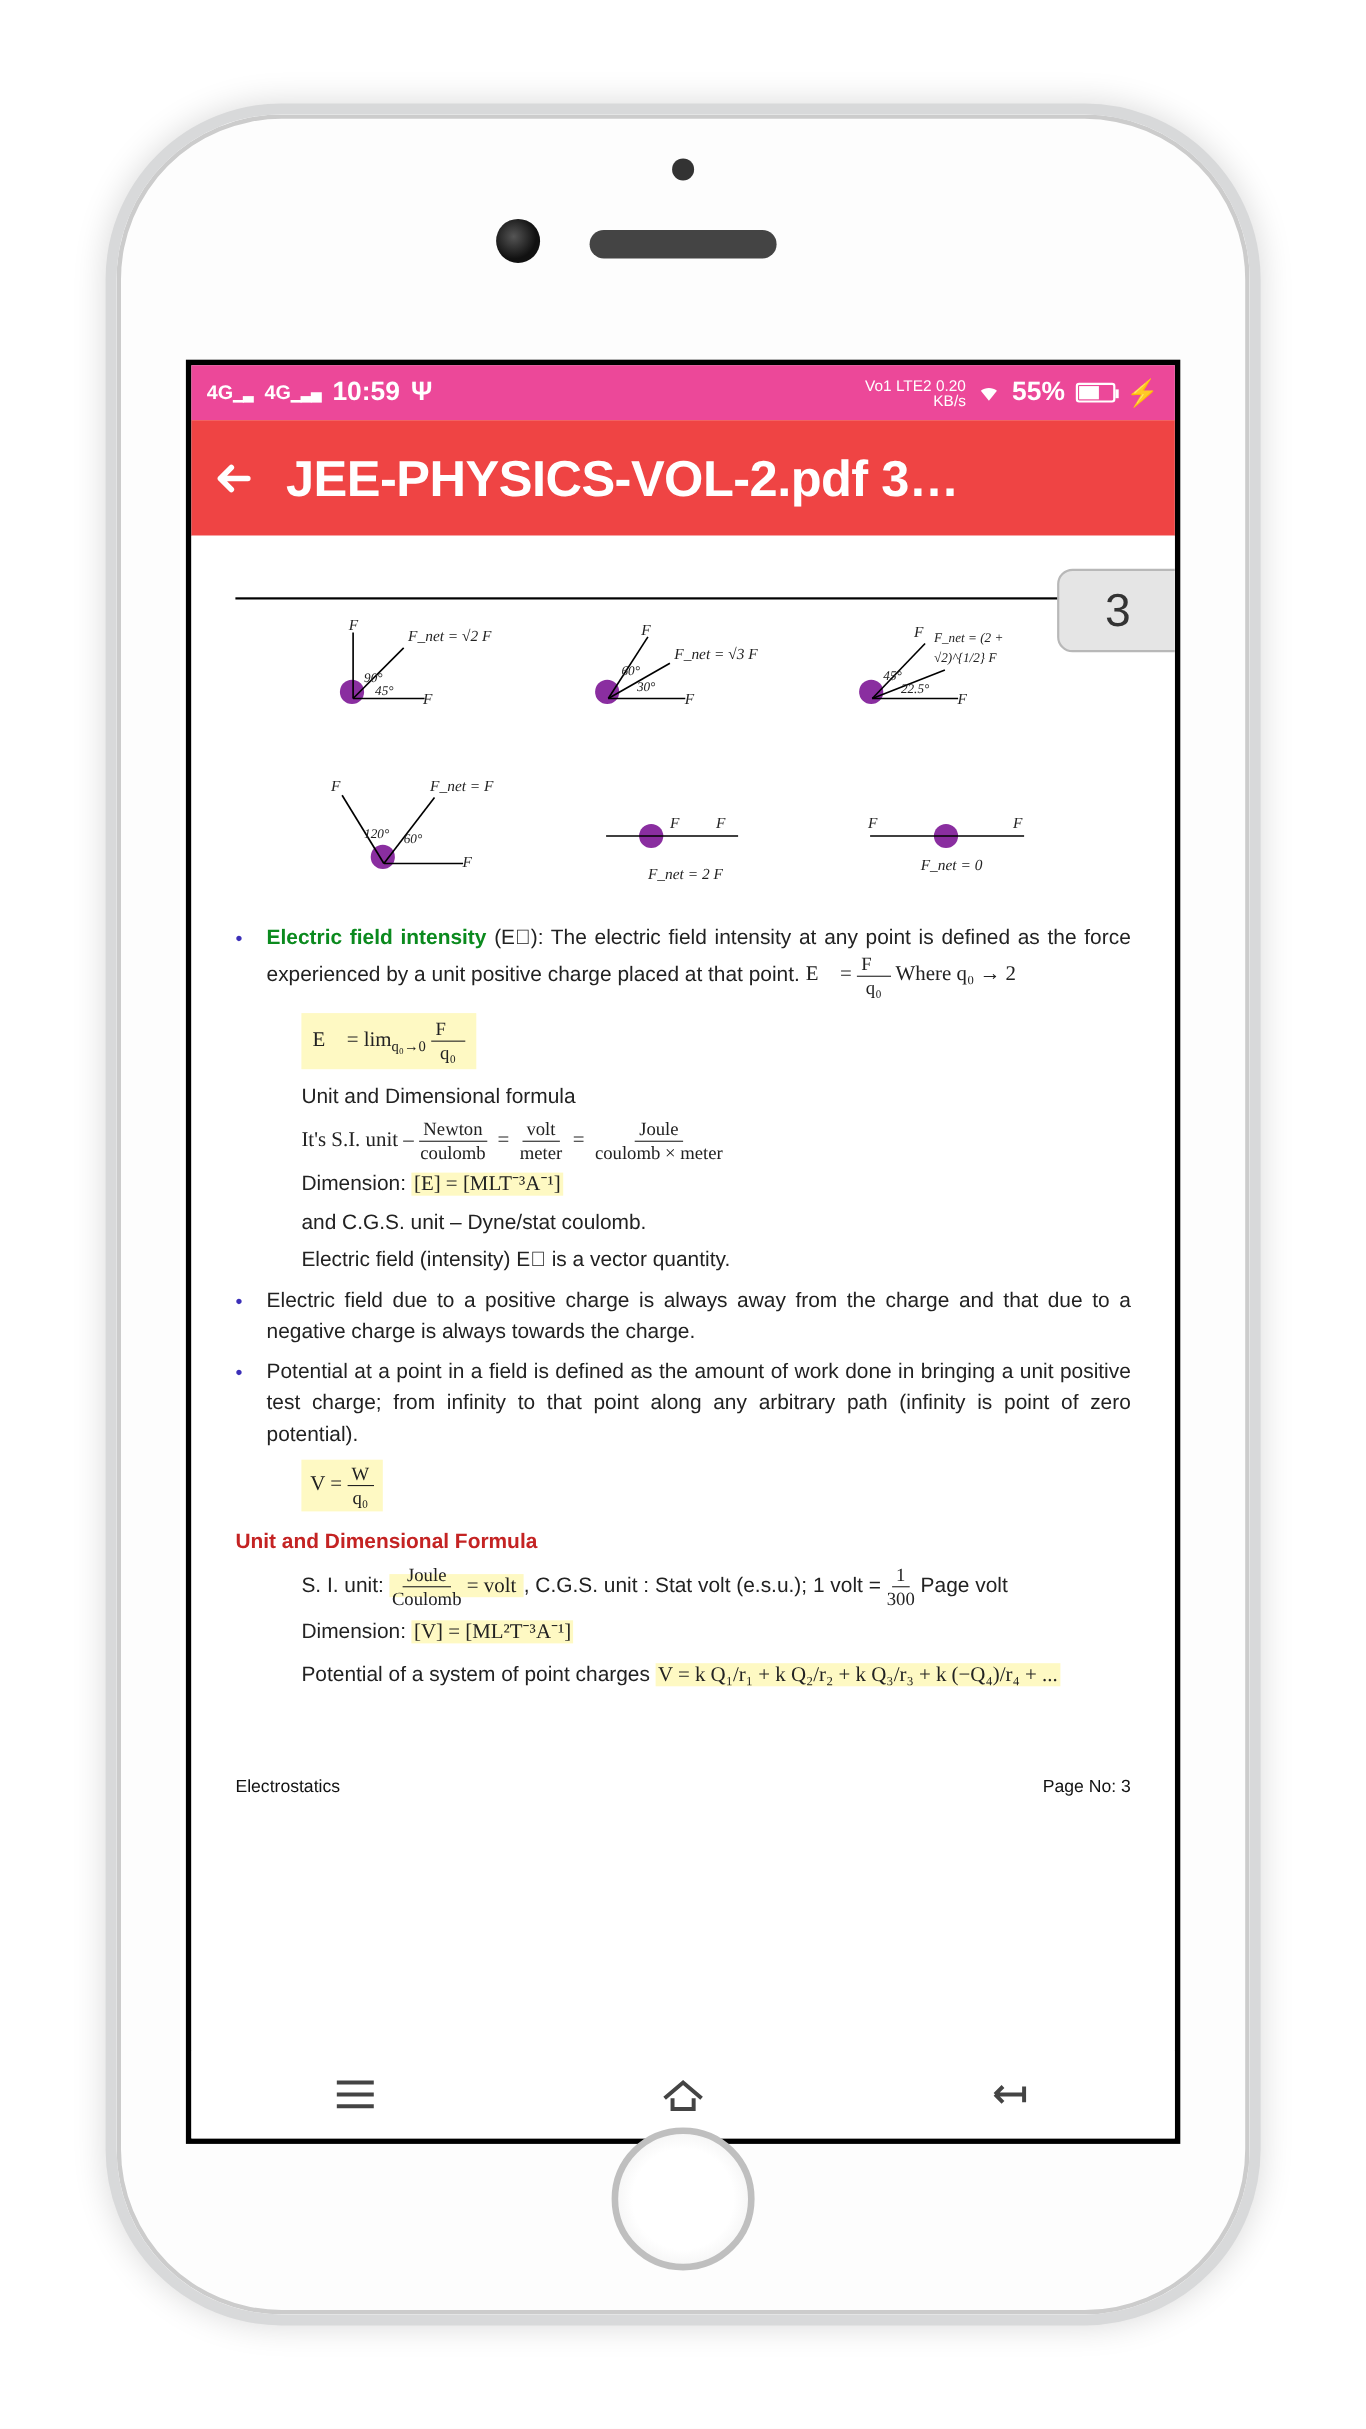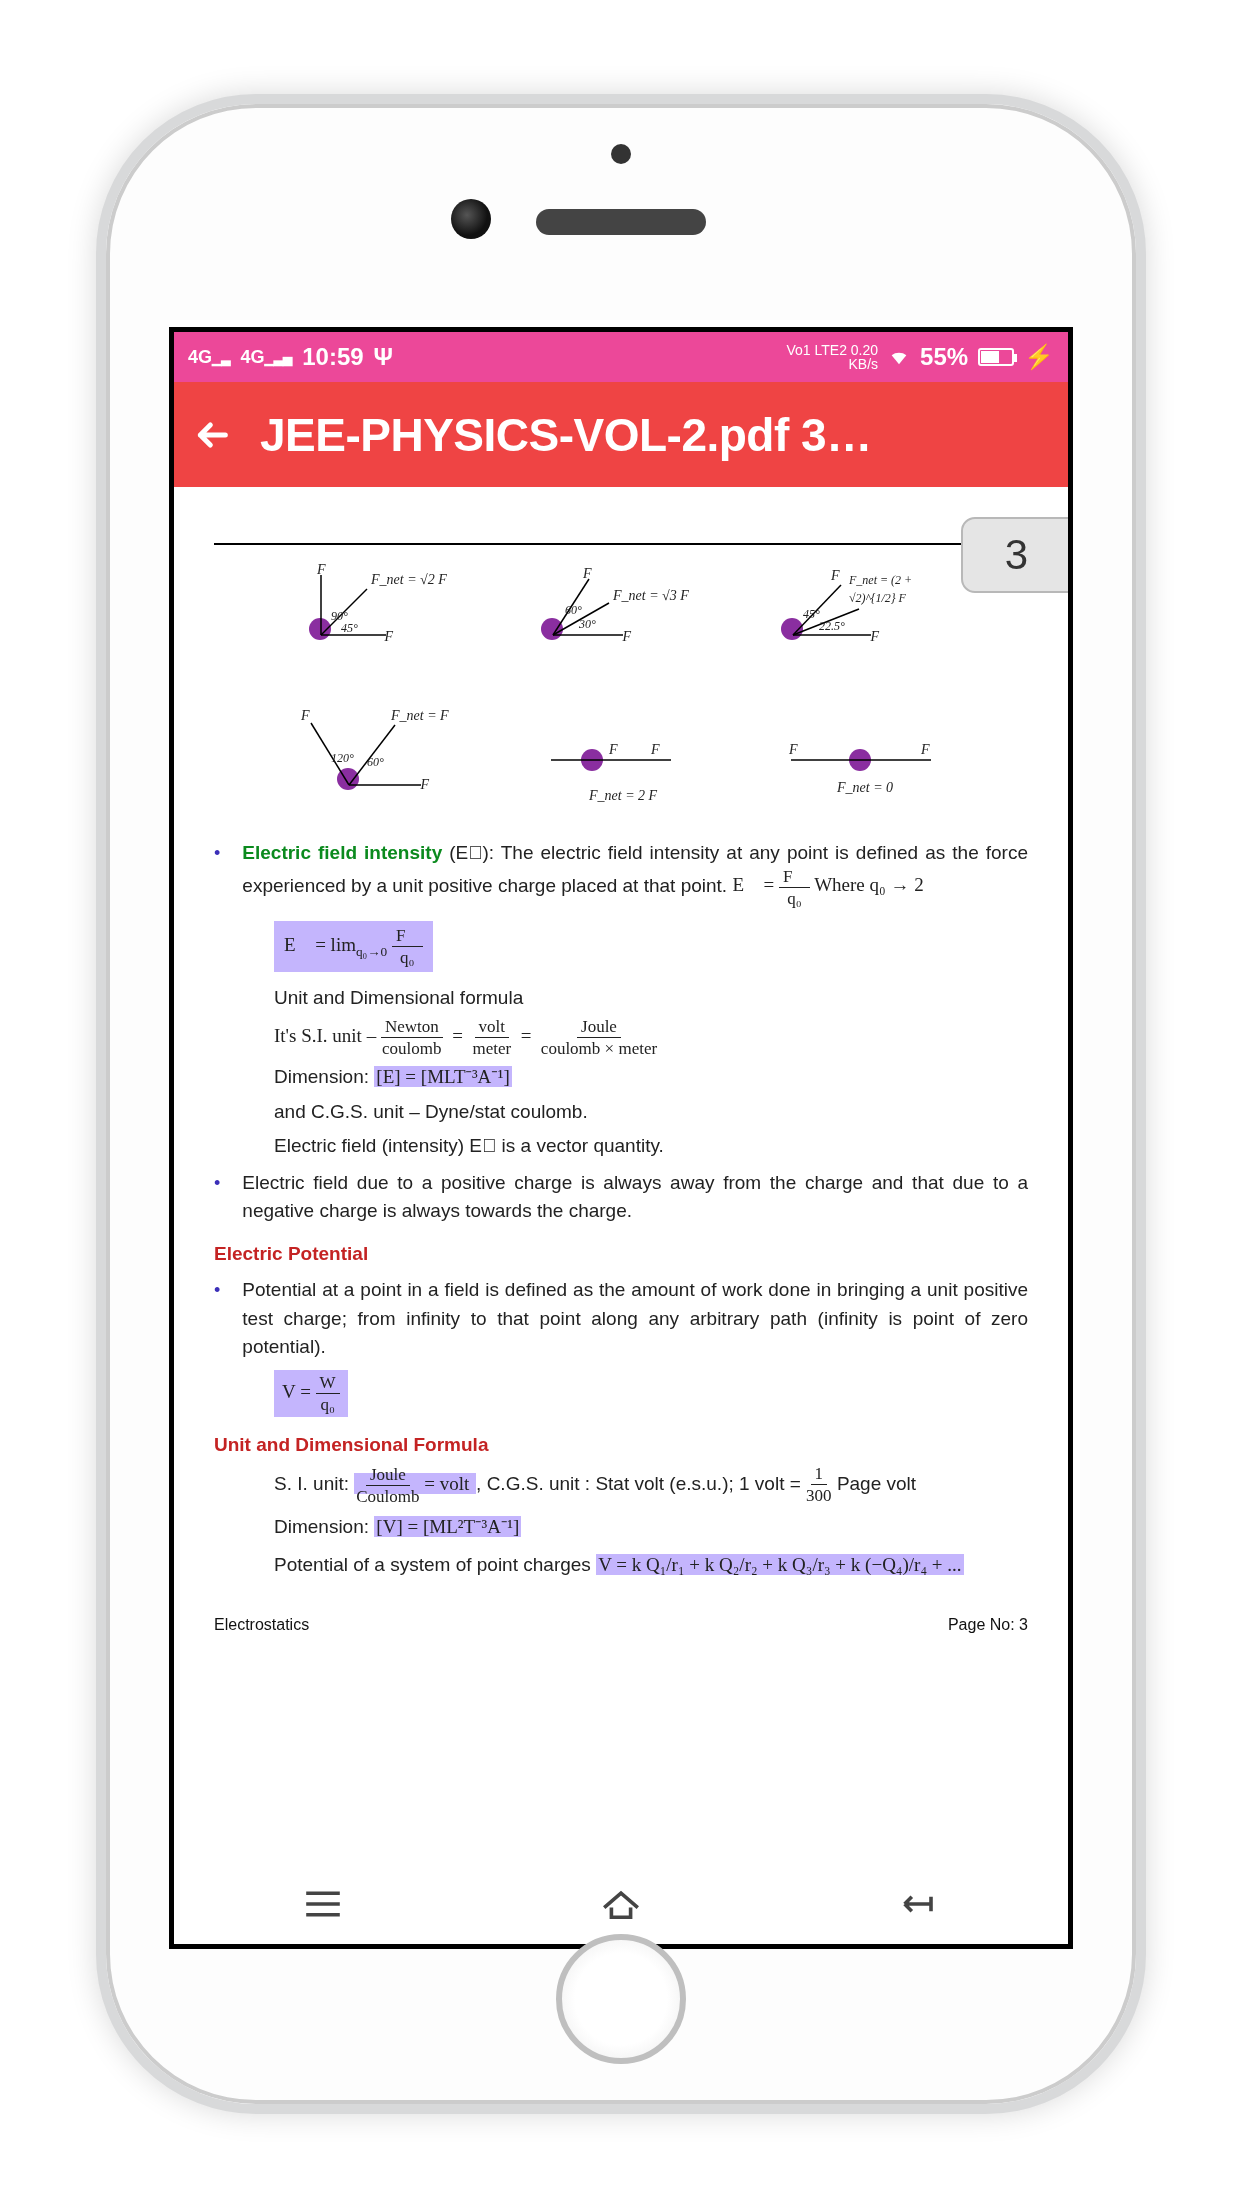--- a/index.html
+++ b/index.html
@@ -141,21 +141,21 @@
     font-size: 16px;
   }
   .diag { width:180px; height:110px; position:relative; }
   .diag .ball { width:22px; height:22px; background:#8a2ea0; border-radius:50%; position:absolute; }
   .diag .lbl { position:absolute; font-style:italic; font-size:14px; }
   .bullet-row { display:flex; gap:22px; margin: 8px 0; }
   .bullet-dot { color:#3b2fb8; font-size:18px; line-height:1.6; }
   .bullet-txt { flex:1; text-align: justify; }
   .green-head { color: #0b8a1e; font-weight: 700; }
   .red-head { color: #c42323; font-weight: 700; margin-top:14px; }
-  .hi { background: #c4b5fd; padding: 0 2px; }
+  .hi { background: #fef9c3; padding: 0 2px; }
   .formula { font-family: 'Times New Roman', serif; }
   .frac { display:inline-flex; flex-direction:column; align-items:center; vertical-align:middle; font-size:17px; line-height:1; }
   .frac .num { border-bottom:1.5px solid #222; padding:0 4px 2px 4px; }
   .frac .den { padding-top:2px; }
   sub, .sub { font-size:0.7em; vertical-align:sub; }
   .footer-row {
     display:flex; justify-content:space-between;
     font-size:16px; font-weight:400; color:#111;
     padding: 0 40px; position:absolute; bottom:230px; left:0; right:0;
   }
@@ -358,21 +358,20 @@
 
           <div class="indent" style="margin-top:6px;">and C.G.S. unit – Dyne/stat coulomb.</div>
 
           <div class="indent" style="margin-top:6px;">Electric field (intensity) E⃗ is a vector quantity.</div>
 
           <div class="bullet-row">
             <div class="bullet-dot">•</div>
             <div class="bullet-txt">Electric field due to a positive charge is always away from the charge and that due to a negative charge is always towards the charge.</div>
           </div>
 
-          <div class="red-head">Electric Potential</div>
 
           <div class="bullet-row">
             <div class="bullet-dot">•</div>
             <div class="bullet-txt">Potential at a point in a field is defined as the amount of work done in bringing a unit positive test charge; from infinity to that point along any arbitrary path (infinity is point of zero potential).</div>
           </div>
 
           <div class="indent" style="margin-top:8px;">
             <span class="hi formula" style="padding:4px 8px; display:inline-block;">
               <span>V =</span>
               <span class="frac">

